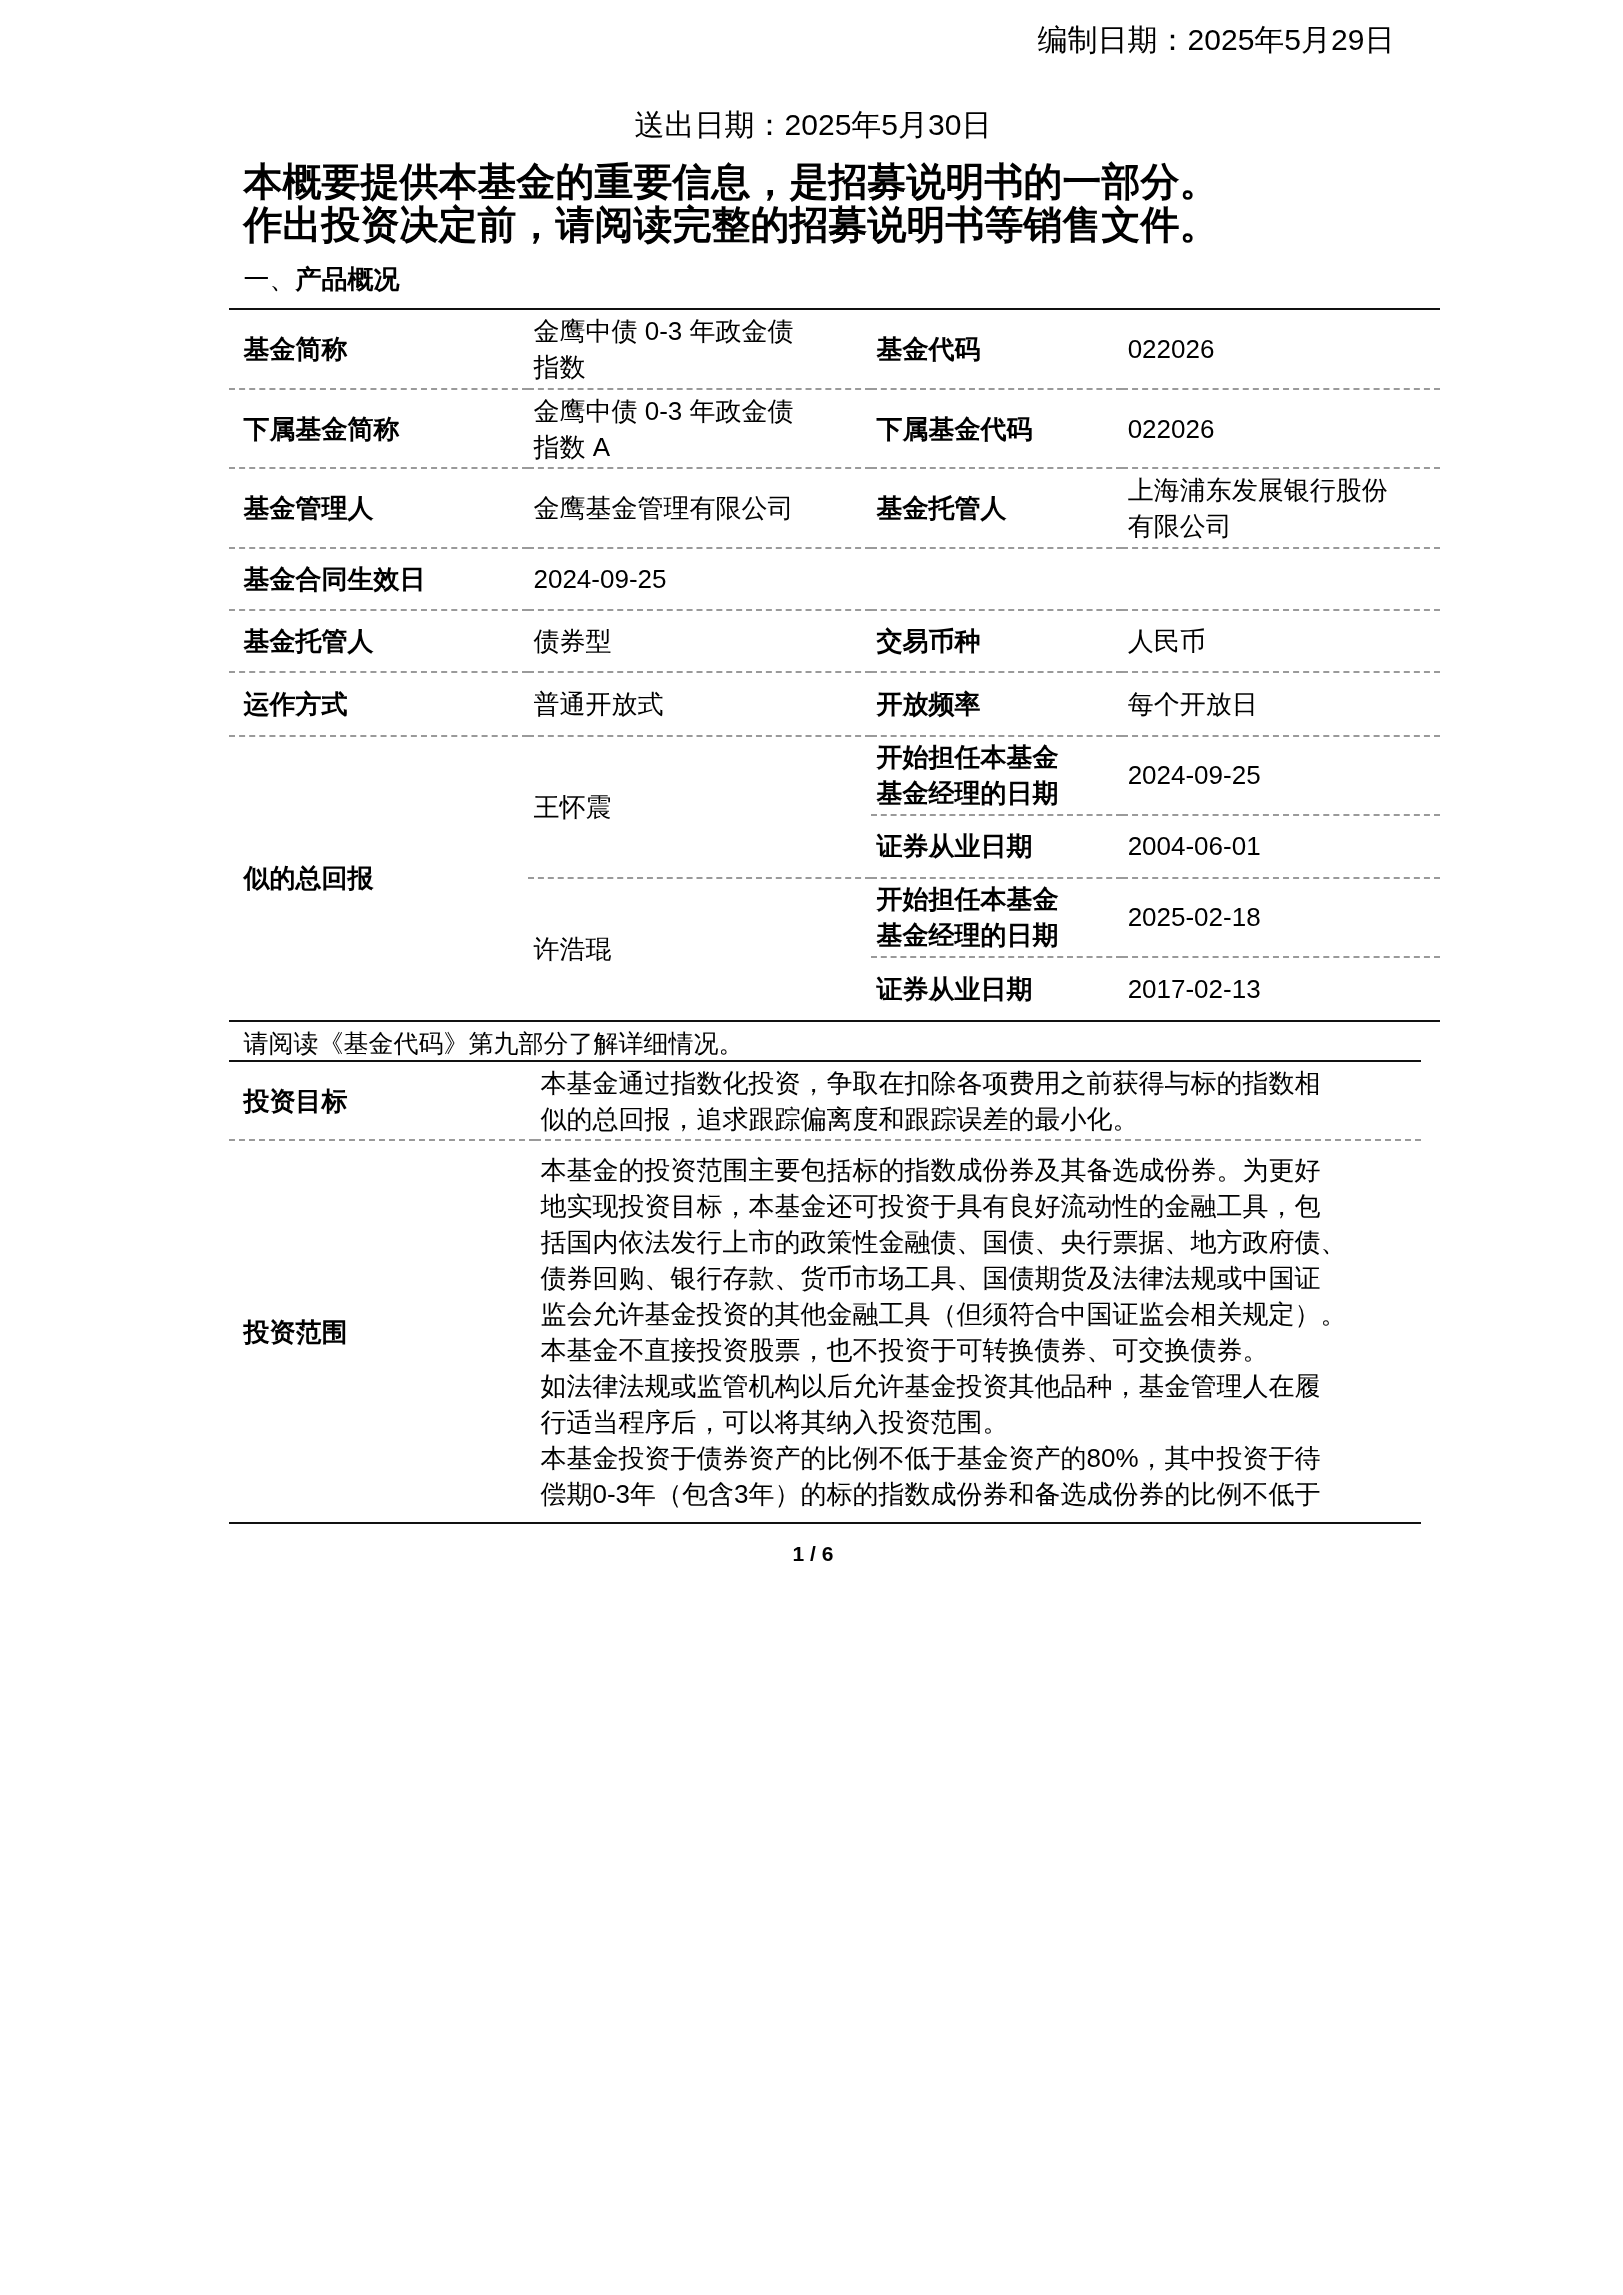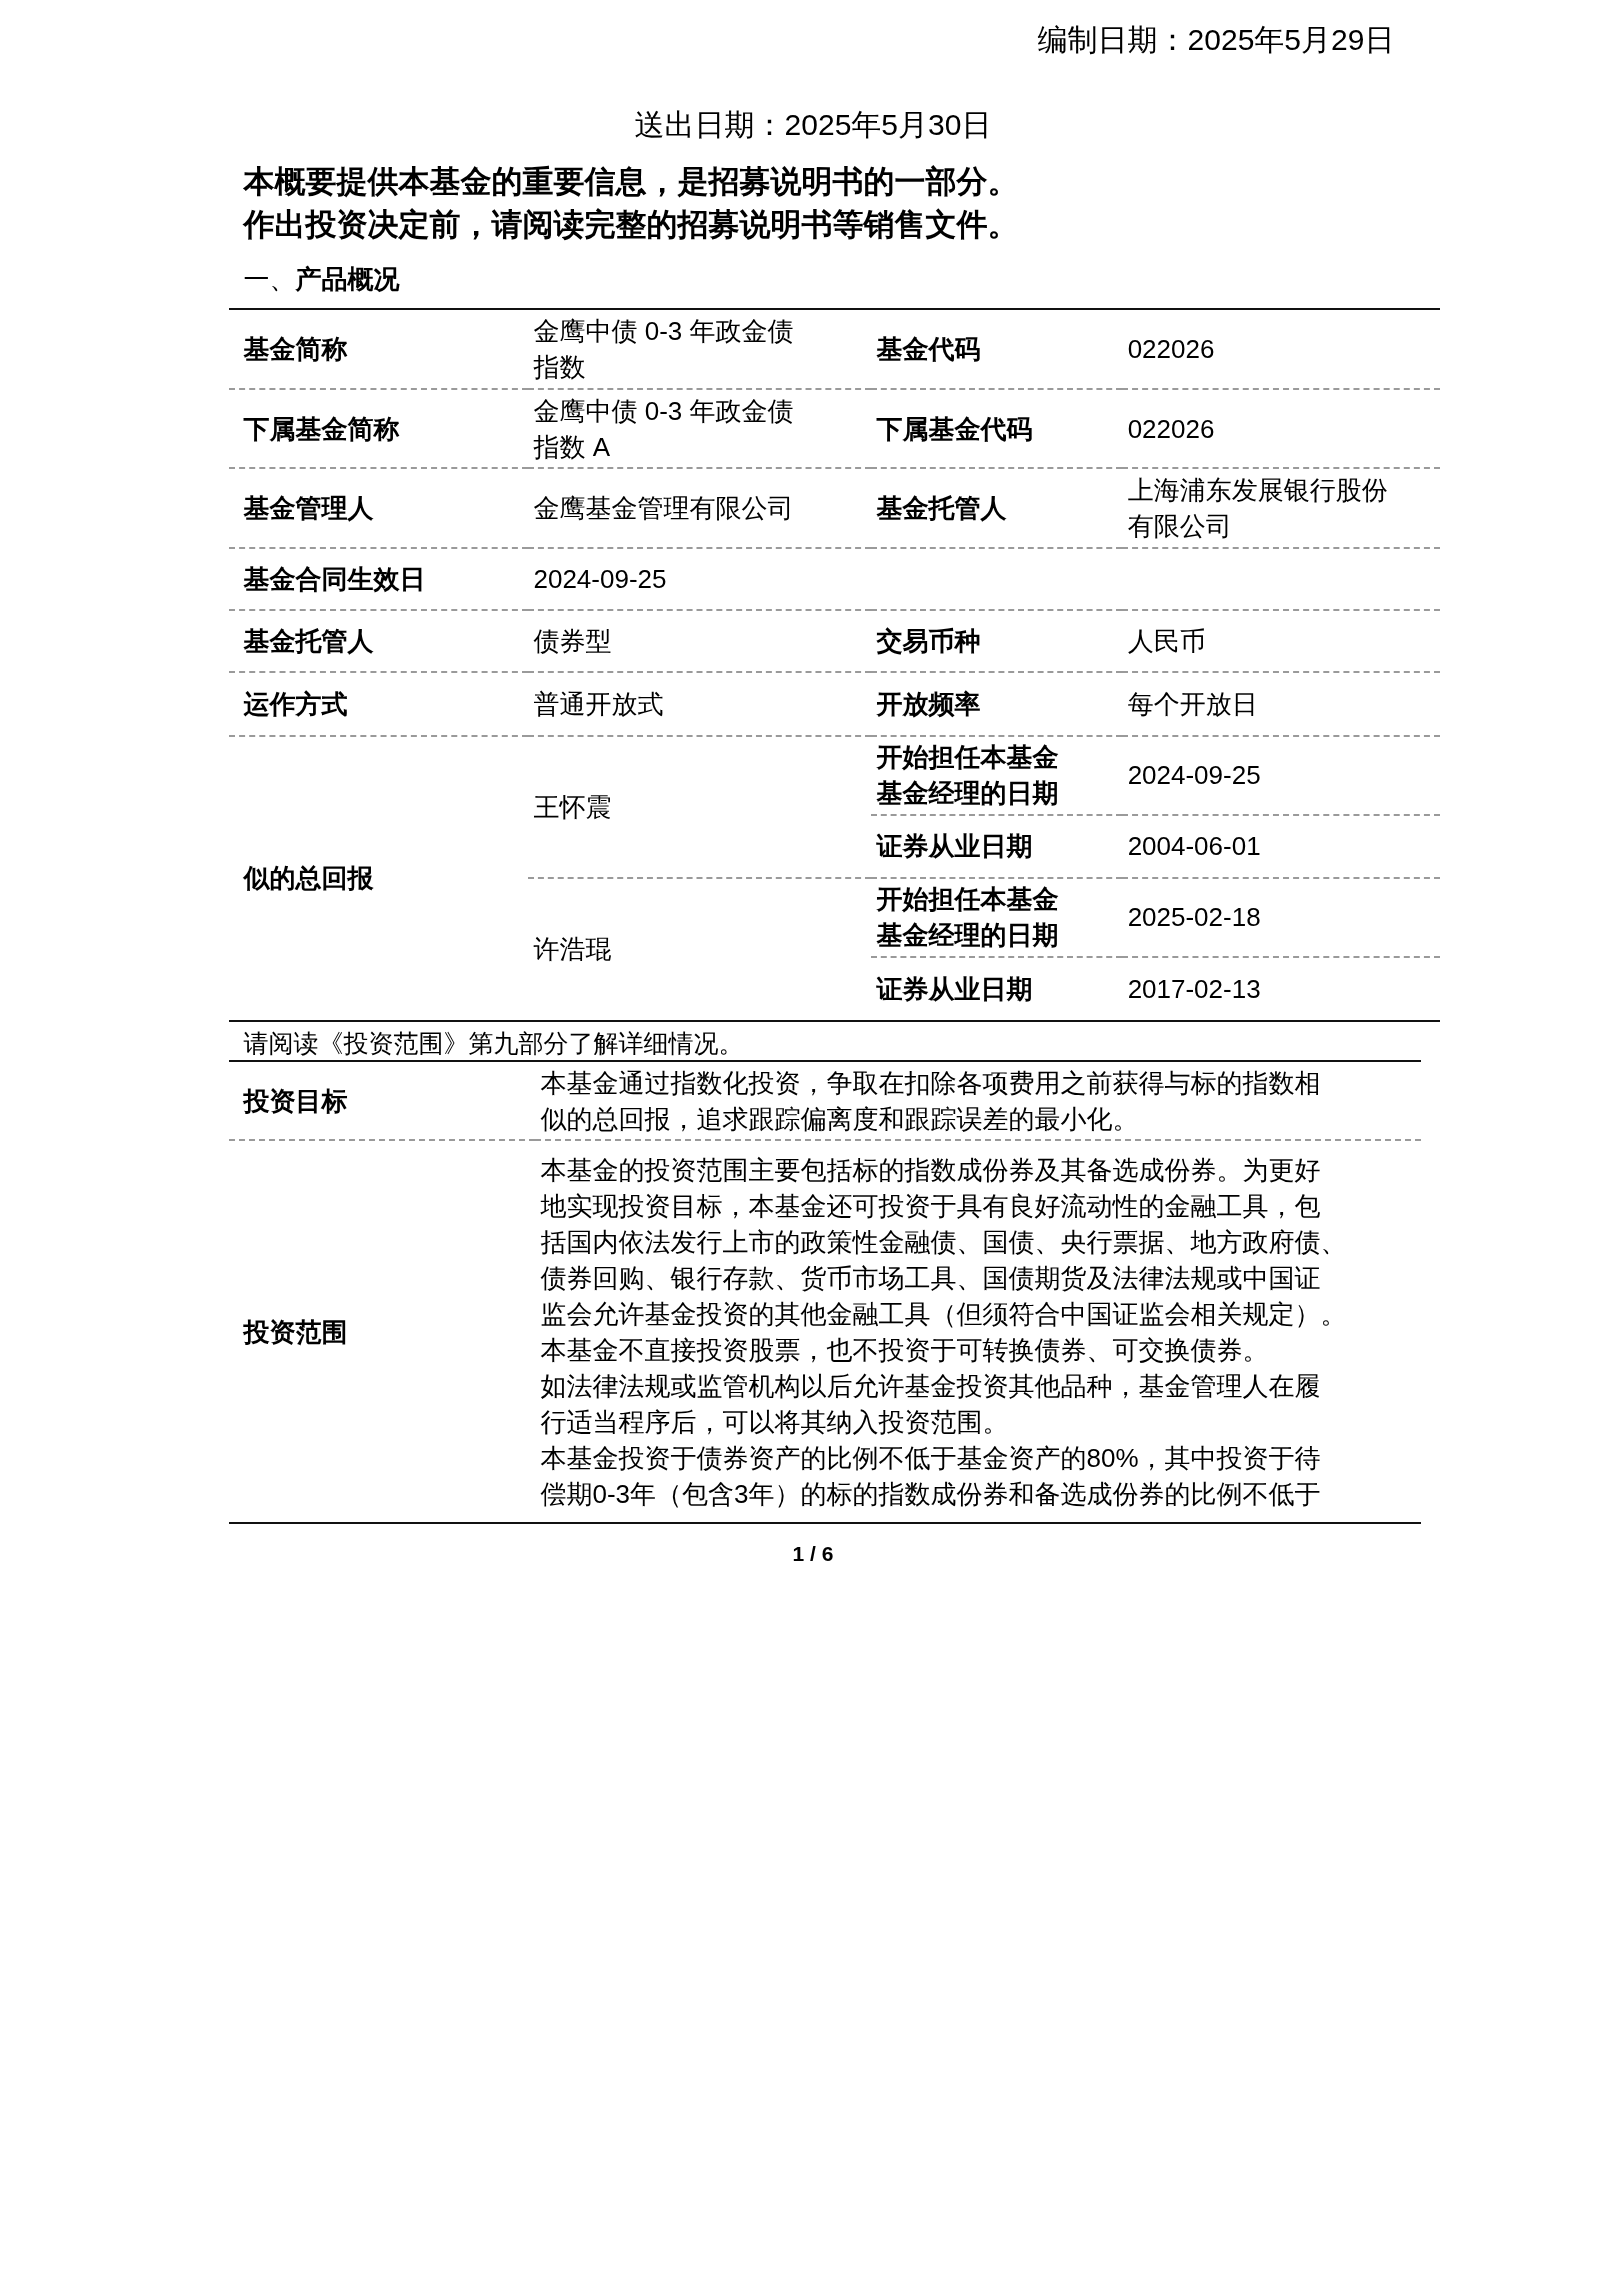--- a/index.html
+++ b/index.html
@@ -23,21 +23,21 @@
     margin-top:19.6px;
     font-size:30px;line-height:39px;text-align:right;
     padding-right:2.6px;
   }
   .send-date{
     margin-top:46px;
     font-size:30px;line-height:39px;text-align:center;
   }
   .statement{
     margin:16.4px 0 0 14.4px;
-    font-size:31px;font-weight:bold;line-height:43px;
+    font-size:39px;font-weight:bold;line-height:43px;
     white-space:pre-line;
   }
   .h1{
     margin:16.4px 0 0 14.4px;
     font-size:26px;line-height:34px;
   }
   .h1 .bold, .h2 .bold{font-weight:bold;}
   .h2{
     font-size:27.5px;line-height:37px;
     margin-left:14.4px;
@@ -152,21 +152,21 @@
 基金经理的日期</td>
         <td class="sep">2025-02-18</td>
       </tr>
       <tr style="height:64px;">
         <td class="ilbl">证券从业日期</td>
         <td>2017-02-13</td>
       </tr>
     </tbody>
       </table>
 
-    <div class="note">请阅读《投资范围》第九部分了解详细情况。</div>
+    <div class="note">请阅读《基金代码》第九部分了解详细情况。</div>
 
     <table class="tbl2">
       <tbody>
           <tr style="height:77px;">
         <td class="c1 lbl sep">投资目标</td>
         <td class="c2 sep">本基金通过指数化投资，争取在扣除各项费用之前获得与标的指数相
 似的总回报，追求跟踪偏离度和跟踪误差的最小化。</td>
       </tr>
       <tr style="height:383px;">
         <td class="lbl">投资范围</td>

